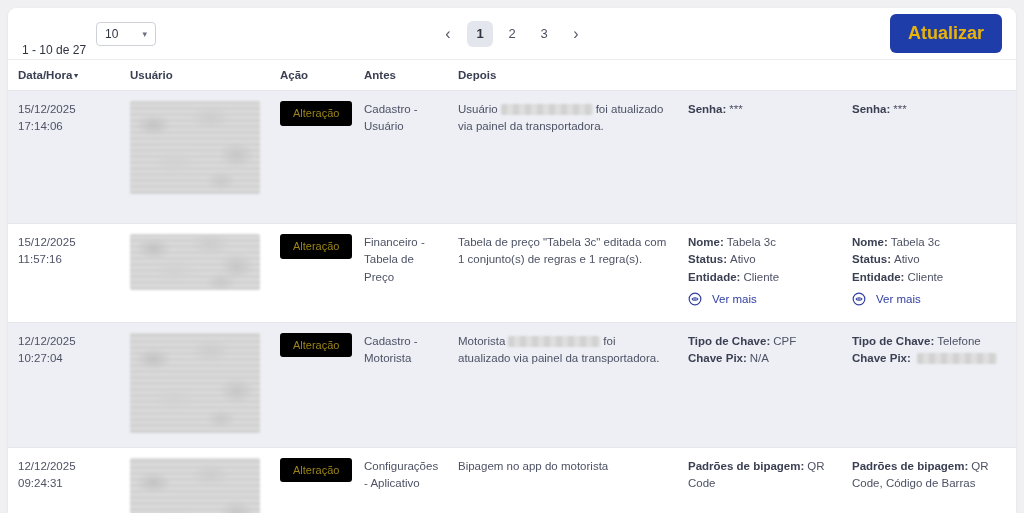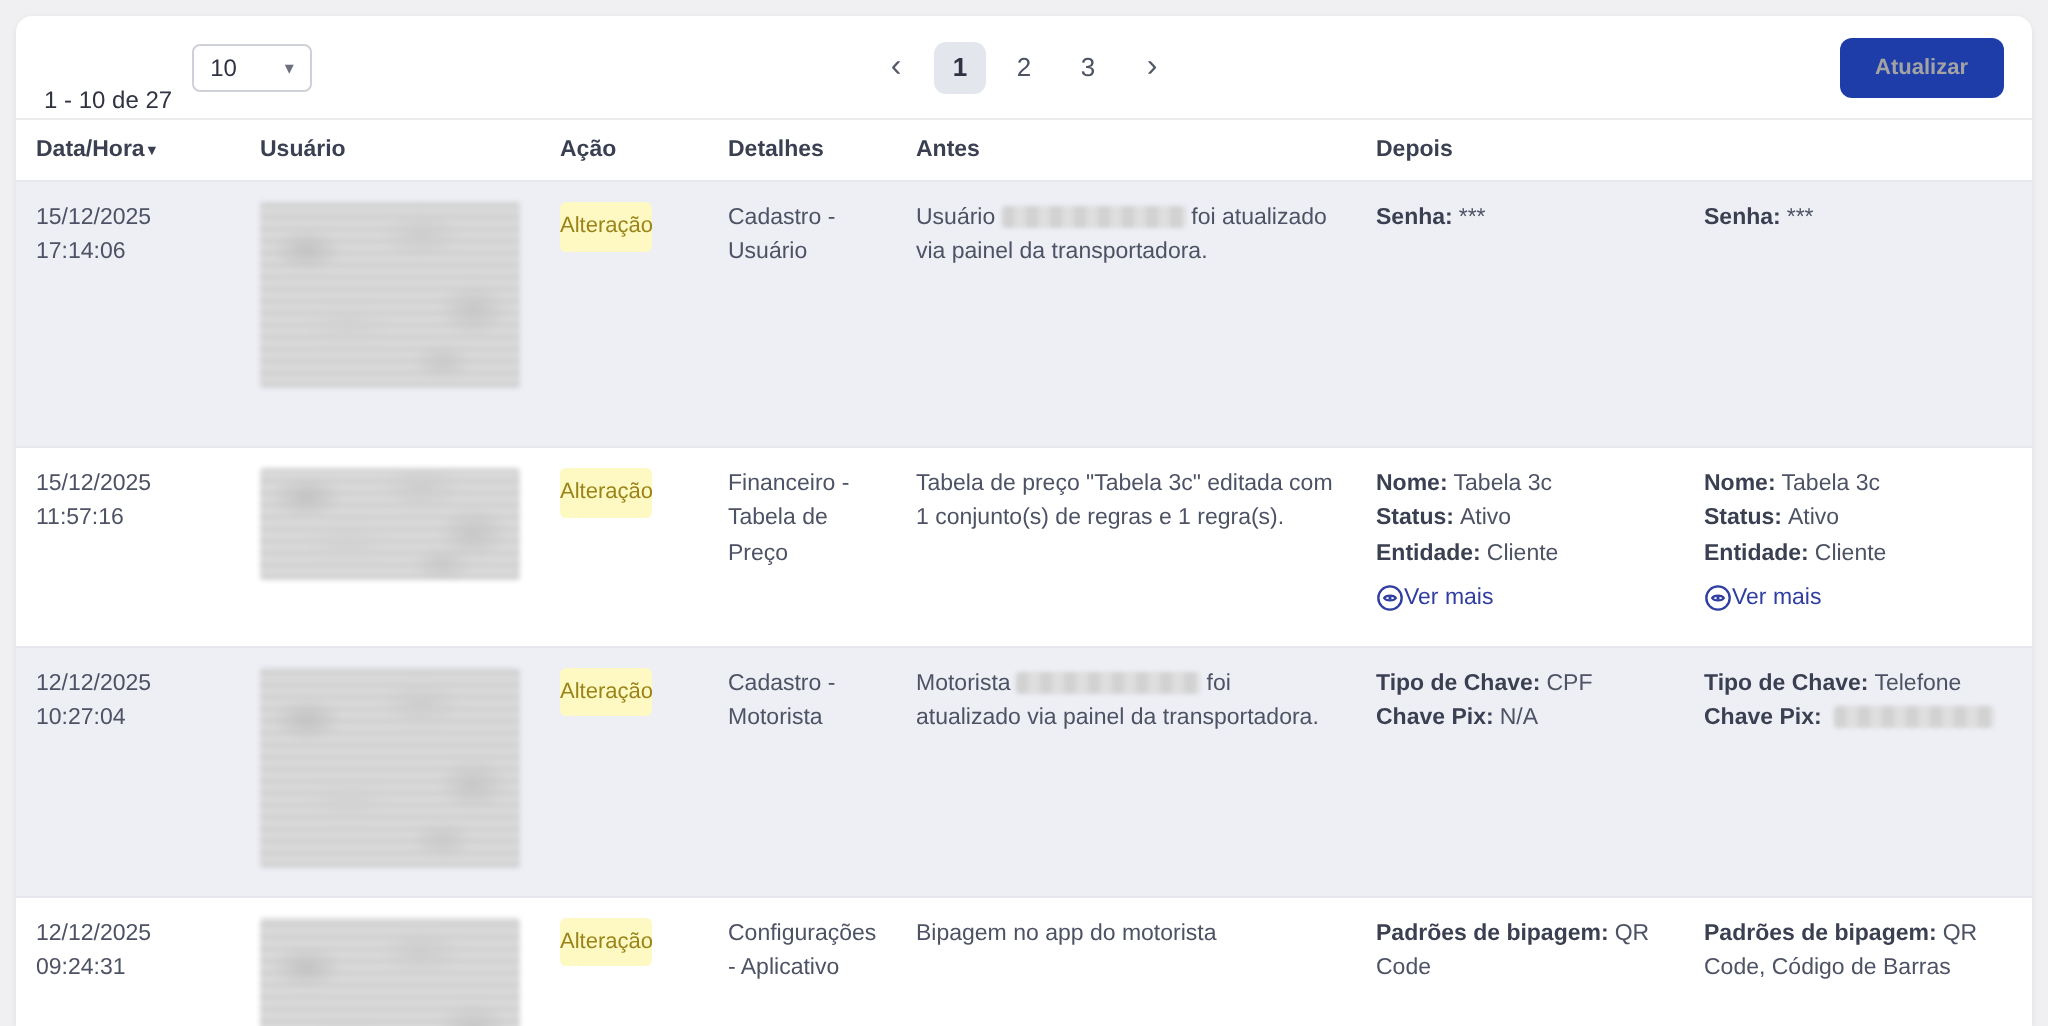--- a/index.html
+++ b/index.html
@@ -33,23 +33,23 @@
     display:flex; align-items:center; gap:6px;
   }
   .pg-btn {
     width:26px; height:26px; display:flex; align-items:center; justify-content:center;
     font-size:13px; color:#4d5264; border-radius:6px; cursor:pointer; user-select:none;
   }
   .pg-chevron { font-size:16px; color:#555a68; }
   .pg-btn.active { background:#e4e6ee; color:#2f3342; font-weight:700; }
   .refresh-btn {
     margin-left:auto;
-    background:#1e3da8; color:#a3a3a3; border:none; border-radius:6px;
+    background:#1e3da8; color:#eab308; border:none; border-radius:6px;
     font-family:"Liberation Sans", sans-serif;
-    font-size:11px; font-weight:700; padding:9px 18px; cursor:pointer;
+    font-size:18px; font-weight:700; padding:9px 18px; cursor:pointer;
   }
   
   .grid-row {
     display:grid;
     grid-template-columns:112px 150px 84px 94px 230px 164px 1fr;
   }
   .thead { border-bottom:1px solid #e6e7ec; }
   .th {
     padding:9px 10px; font-size:11.5px; font-weight:700; color:#3a3f52;
   }
@@ -77,27 +77,27 @@
   }
   .blur-inline {
     display:inline-block; width:92px; height:11px; margin:0 3px;
     vertical-align:middle; border-radius:2px;
     background:repeating-linear-gradient(90deg,#d2d2d2 0 6px,#dedede 6px 12px);
     filter:blur(1px);
   }
   .blur-inline.small { width:80px; }
   
   .badge {
-    display:inline-block; background:#fef9c3; color:#9a8419;
-    font-size:11px; padding:4px 0; border-radius:3px; white-space:nowrap;
+    display:inline-block; background:#000000; color:#9a8419;
+    font-size:11px; padding:4px 13px; border-radius:3px; white-space:nowrap;
   }
   
   .kv b { font-weight:700; color:#3a3f52; margin-right:3px; }
   .ver-mais {
-    display:inline-flex; align-items:center; gap:0;
+    display:inline-flex; align-items:center; gap:10px;
     color:#2f3ea0; font-size:11.5px; margin-top:5px; cursor:pointer;
   }
   .ver-mais svg { display:block; }
 </style>
 </head>
 <body>
 
 <div class="card">
 
   <div class="toolbar">
@@ -118,21 +118,20 @@
     <button class="refresh-btn">Atualizar</button>
   </div>
 
   <div class="grid-row thead">
     <div class="th th-date">
       <span>Data/Hora</span>
       <span class="sort-arrow">▼</span>
     </div>
     <div class="th">Usuário</div>
     <div class="th">Ação</div>
-    <div class="th">Detalhes</div>
     <div class="th">Antes</div>
     <div class="th">Depois</div>
   </div>
 
   <div class="grid-row tr alt" style="min-height:133px;">
     <div class="td">
       <div class="date-line">15/12/2025</div>
       <div class="date-line">17:14:06</div>
     </div>
     <div class="td">

